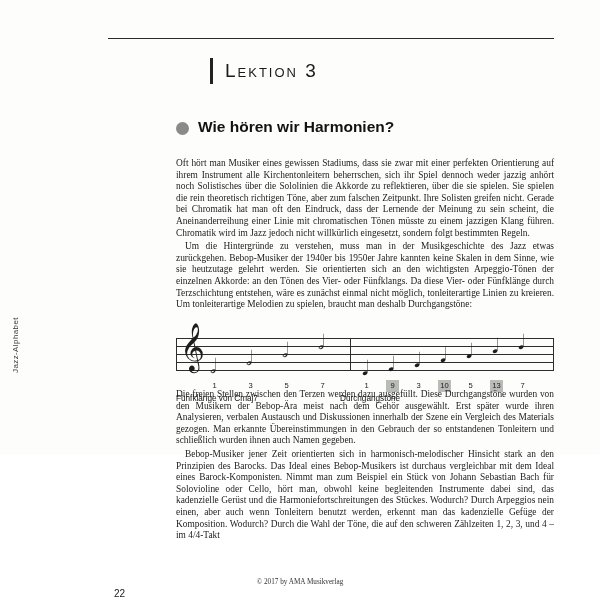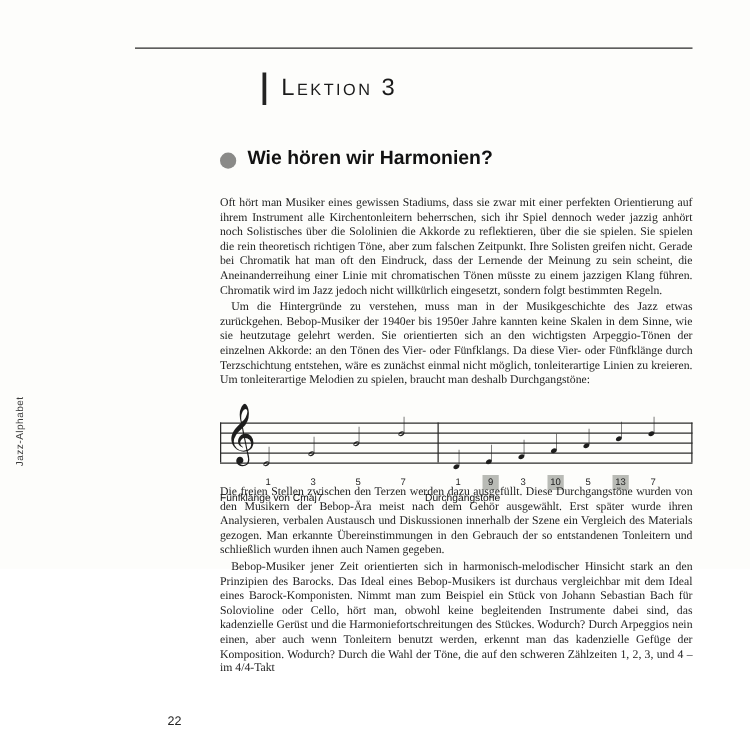--- a/index.html
+++ b/index.html
@@ -184,25 +184,24 @@
     transform-origin: left bottom;
     font-family: "Liberation Sans", sans-serif;
     font-size: 8px;
     letter-spacing: 0.4px;
     color: #3a3a3a;
     white-space: nowrap;
   }
   .folio {
     position: absolute;
     left: 114px;
-    top: 572px;
+    top: 588px;
     font-family: "Liberation Sans", sans-serif;
     font-size: 10px;
     color: #222;
-    margin-left: 20px;
   }
   .copyright {
     position: absolute;
     left: 0;
     top: 578px;
     width: 600px;
     text-align: center;
     font-family: "Liberation Serif", serif;
     font-size: 7.2px;
     color: #333;
@@ -279,14 +278,15 @@
     </div>
   </div>
 
   <div class="body" id="para-block-2">
     <p>Die freien Stellen zwischen den Terzen werden dazu ausgefüllt. Diese Durchgangstöne wurden von den Musikern der Bebop-Ära meist nach dem Gehör ausgewählt. Erst später wurde ihren Analysieren, verbalen Austausch und Diskussionen innerhalb der Szene ein Vergleich des Materials gezogen. Man erkannte Übereinstimmungen in den Gebrauch der so entstandenen Tonleitern und schließlich wurden ihnen auch Namen gegeben.</p>
     <p>Bebop-Musiker jener Zeit orientierten sich in harmonisch-melodischer Hinsicht stark an den Prinzipien des Barocks. Das Ideal eines Bebop-Musikers ist durchaus vergleichbar mit dem Ideal eines Barock-Komponisten. Nimmt man zum Beispiel ein Stück von Johann Sebastian Bach für Solovioline oder Cello, hört man, obwohl keine begleitenden Instrumente dabei sind, das kadenzielle Gerüst und die Harmoniefortschreitungen des Stückes. Wodurch? Durch Arpeggios nein einen, aber auch wenn Tonleitern benutzt werden, erkennt man das kadenzielle Gefüge der Komposition. Wodurch? Durch die Wahl der Töne, die auf den schweren Zählzeiten 1, 2, 3, und 4 – im 4/4-Takt</p>
   </div>
 
   <div class="side-tab">Jazz-Alphabet</div>
   <div class="folio">22</div>
+  <div class="copyright">© 2017 by AMA Musikverlag</div>
 
 </div>
 
 </body></html>

